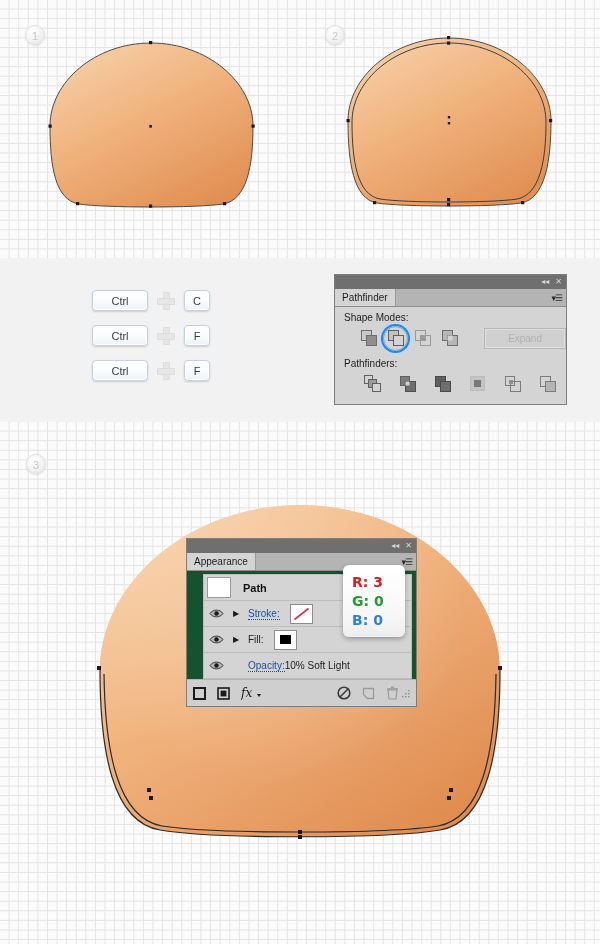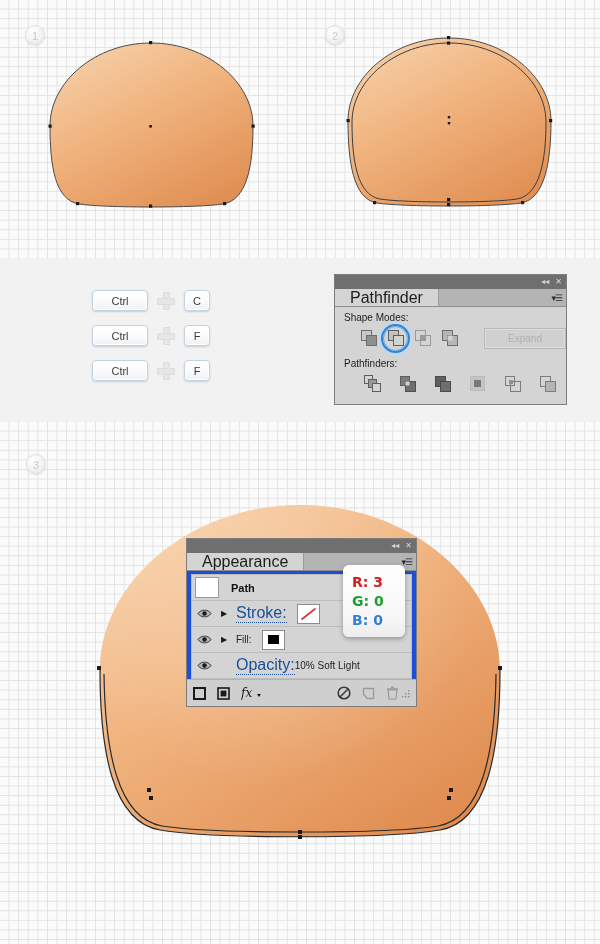--- a/index.html
+++ b/index.html
@@ -72,22 +72,22 @@
     height:14px;background:#6f6f6f;
     display:flex;align-items:center;justify-content:flex-end;
     padding-right:4px;
   }
   .topbar-btn{color:#d8d8d8;font-size:8px;line-height:8px;margin-left:6px;cursor:default;}
   .panel-tabrow{
     height:17px;background:#b4b4b4;display:flex;align-items:stretch;
     border-bottom:1px solid #8e8e8e;
   }
   .panel-tab{
-    background:#d4d4d4;color:#1d1d1d;font-size:16px;
-    padding:0 15px;display:flex;align-items:center;
+    background:#d4d4d4;color:#1d1d1d;font-size:10px;
+    padding:0 7px;display:flex;align-items:center;
     border-right:1px solid #9a9a9a;
   }
   .panel-tab-spacer{flex:1;}
   .panel-menu-btn{
     display:flex;align-items:center;padding:0 4px;color:#2a2a2a;font-size:9px;letter-spacing:-1px;
   }
   .panel-body{background:#d4d4d4;}
 
   
   #pathfinder{left:334px;top:274px;width:233px;border:1px solid #7d7d7d;}
@@ -105,36 +105,36 @@
   }
   .expand-btn{
     margin-left:20px;width:88px;height:19px;
     border:1px solid #b8b8b8;background:#d0d0d0;
     color:#b0b0b0;font-size:10px;display:flex;align-items:center;justify-content:center;
     box-shadow:inset 0 0 0 1px #dedede;
   }
 
   
   #appearance{left:186px;top:538px;width:231px;border:1px solid #7d7d7d;}
-  .ap-list{background:#1d4ed8;padding:3px 4px 0 4px;}
+  .ap-list{background:#14532d;padding:3px 4px 0 16px;}
   .ap-row{
     display:flex;align-items:center;height:25px;
     background:#d4d4d4;border-bottom:1px solid #bdbdbd;
     border-left:1px solid #bdbdbd;border-right:1px solid #bdbdbd;
   }
   .ap-row.first{border-top:1px solid #bdbdbd;}
   .ap-eye{width:24px;display:flex;align-items:center;justify-content:center;}
   .ap-arrow{width:16px;display:flex;align-items:center;justify-content:center;color:#1a1a1a;font-size:8px;}
   .ap-thumb{
     width:22px;height:19px;margin-left:3px;background:#ffffff;
     border:1px solid #9b9b9b;box-shadow:inset 0 0 0 1px #ffffff;
   }
   .ap-title{font-size:11px;font-weight:bold;color:#111;margin-left:12px;}
   .ap-link{
-    font-size:16px;color:#1b4f9c;border-bottom:1px dotted #1b4f9c;
+    font-size:10px;color:#1b4f9c;border-bottom:1px dotted #1b4f9c;
   }
   .ap-plain{font-size:10px;color:#1d1d1d;margin-left:0;}
   .swatch{
     width:21px;height:18px;border:1px solid #8d8d8d;background:#fff;
     margin-left:10px;display:flex;align-items:center;justify-content:center;
   }
   .swatch-inner-black{width:13px;height:11px;background:#000;border:1px solid #fff;box-sizing:border-box;}
   .ap-footer{
     height:20px;background:#cfcfcf;border-top:1px solid #b3b3b3;
     display:flex;align-items:center;padding:3px 6px;

